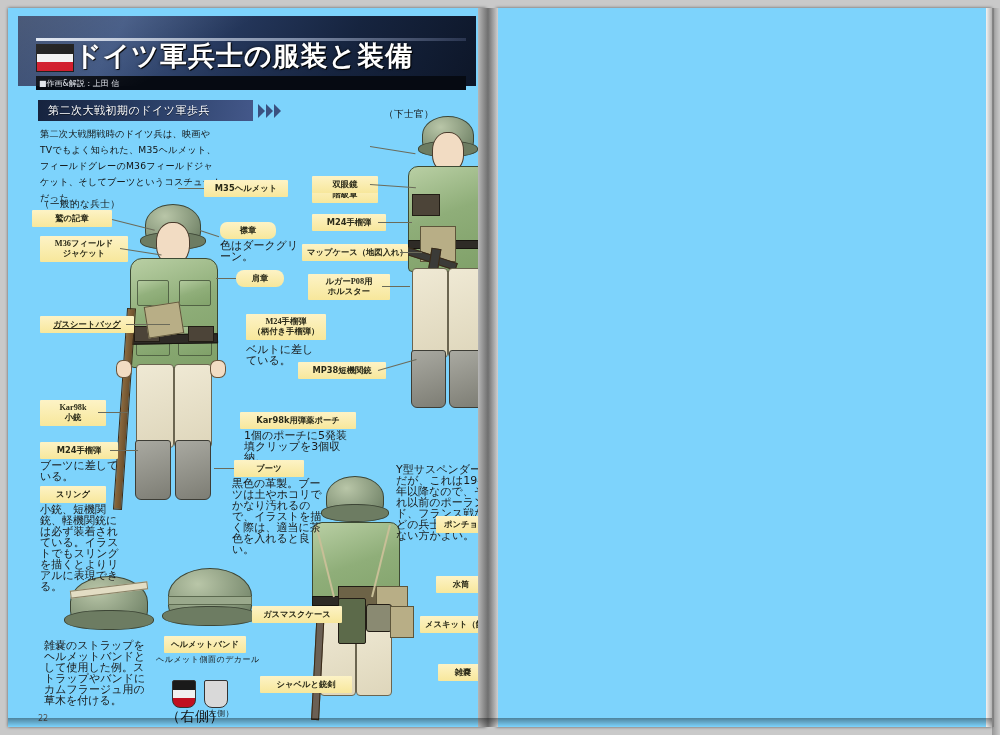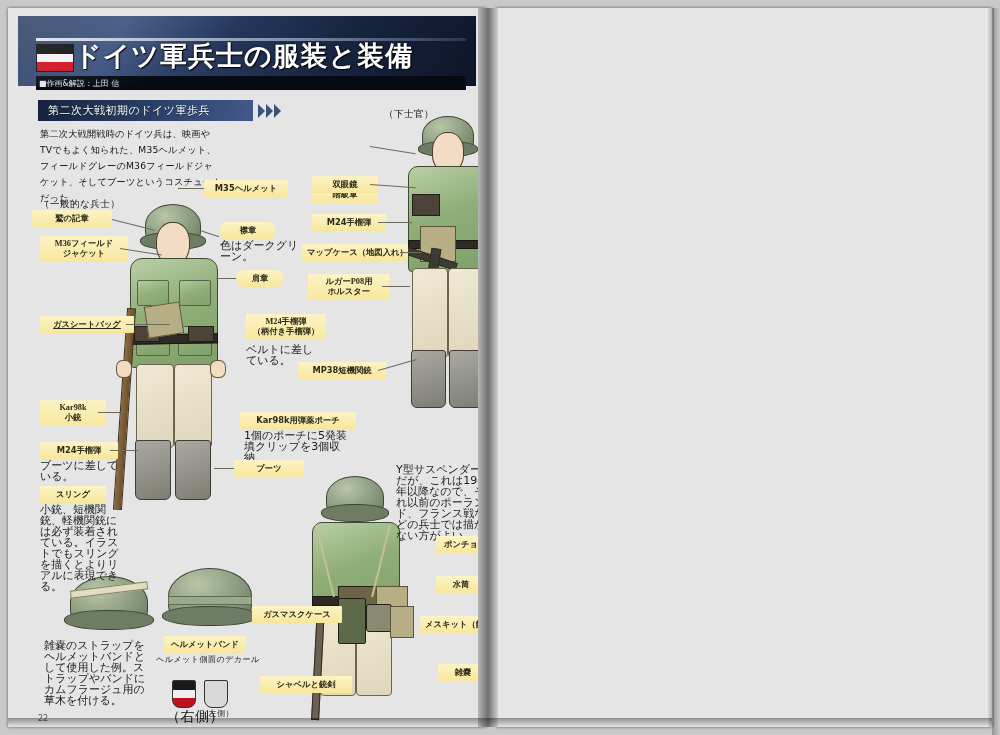--- a/index.html
+++ b/index.html
@@ -1,21 +1,21 @@
 <!DOCTYPE html>
 <html><head>
 <meta charset="utf-8">
 <style>
   html,body{margin:0;padding:0;background:#d9d9d9;}
   body{font-family:"DejaVu Sans","Liberation Sans",sans-serif;}
   .page{position:relative;width:1000px;height:735px;background:#c9c9c9;overflow:hidden;}
 
   
   .spread{position:absolute;left:0;top:0;width:1000px;height:735px;}
-  .leaf{position:absolute;top:8px;height:719px;background:#e5e5e5;
+  .leaf{position:absolute;top:8px;height:719px;background:#7dd3fc;
         box-shadow:0 0 3px rgba(0,0,0,.55);overflow:hidden;}
   .leaf-left{left:8px;width:478px;}
   .leaf-right{left:496px;width:496px;}
   .gutter{position:absolute;left:478px;top:8px;width:20px;height:719px;
       background:linear-gradient(to right,#b7b7b7 0%,#8e8e8e 28%,#6f6f6f 50%,#9a9a9a 72%,#cfcfcf 100%);}
   .leaf-edge-r{position:absolute;left:986px;top:8px;width:8px;height:719px;
       background:linear-gradient(to right,#f2f2f2,#9c9c9c);}
   .bot-shadow{position:absolute;left:8px;top:718px;width:984px;height:9px;
       background:linear-gradient(to bottom,rgba(0,0,0,.38),rgba(0,0,0,0));}
 
@@ -243,29 +243,30 @@
 ホルスター</div>
     <div class="lead" style="left:374px;top:278px;width:28px;"></div>
 
     <div class="tag" style="left:290px;top:354px;width:78px;">MP38短機関銃</div>
     <div class="lead" style="left:370px;top:362px;width:40px;transform:rotate(-16deg);"></div>
 
     <div class="tag" style="left:232px;top:404px;width:106px;">Kar98k用弾薬ポーチ</div>
     <div class="note" style="left:236px;top:422px;width:106px;">1個のポーチに5発装填クリップを3個収納。</div>
 
     <div class="tag" style="left:226px;top:452px;width:60px;">ブーツ</div>
+    <div class="note" style="left:224px;top:470px;width:92px;">黒色の革製。ブーツは土やホコリでかなり汚れるので、イラストを描く際は、適当に茶色を入れると良い。</div>
     <div class="lead" style="left:206px;top:460px;width:20px;"></div>
 
     <div class="note" style="left:388px;top:456px;width:96px;">Y型サスペンダーだが、これは1942年以降なので、それ以前のポーランド、フランス戦などの兵士では描かない方がよい。</div>
 
     <div class="tag" style="left:244px;top:598px;width:80px;">ガスマスクケース</div>
     <div class="tag" style="left:156px;top:628px;width:72px;">ヘルメットバンド</div>
     <div class="tag" style="left:252px;top:668px;width:82px;">シャベルと銃剣</div>
 
-    <div class="tag" style="left:428px;top:528px;width:40px;">ポンチョ</div>
+    <div class="tag" style="left:428px;top:508px;width:40px;">ポンチョ</div>
     <div class="tag" style="left:428px;top:568px;width:40px;">水筒</div>
     <div class="tag" style="left:412px;top:608px;width:72px;">メスキット（飯盒）</div>
     <div class="tag" style="left:430px;top:656px;width:40px;">雑嚢</div>
 
     <div class="note" style="left:36px;top:632px;width:110px;">雑嚢のストラップをヘルメットバンドとして使用した例。ストラップやバンドにカムフラージュ用の草木を付ける。</div>
     <div class="sublabel" style="left:148px;top:646px;font-size:8px;">ヘルメット側面のデカール</div>
 
     <div class="pagenum">22</div>
   </div>
 

